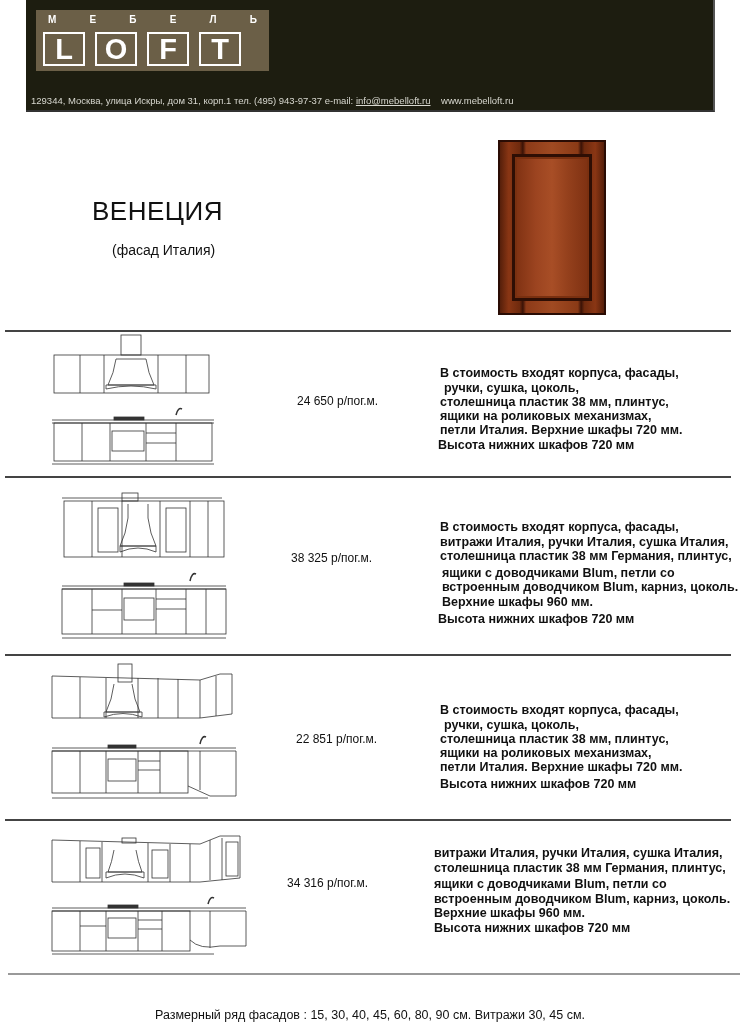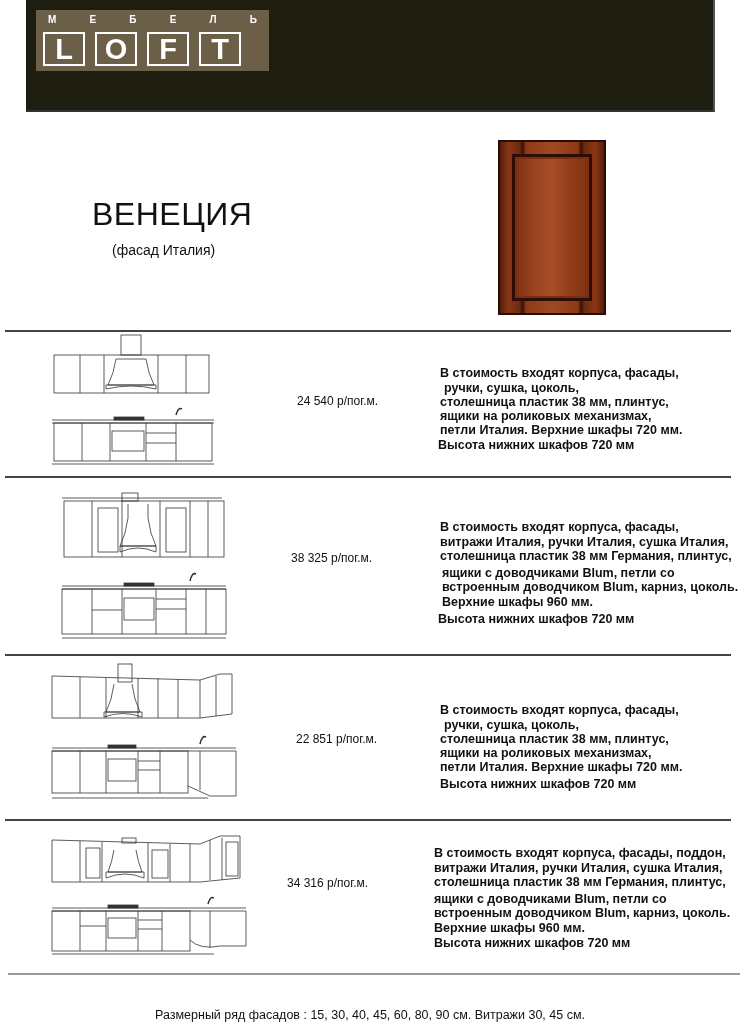--- a/index.html
+++ b/index.html
@@ -8,21 +8,21 @@
   .banner { position:absolute; left:26px; top:0; width:689px; height:112px;
             background:#1d1d10; border-right:2px solid #555; border-bottom:2px solid #333; box-sizing:border-box; }
   .logo { position:absolute; left:10px; top:10px; width:233px; height:61px; background:#6b5f47; }
   .logo-top { position:absolute; left:0; top:4px; width:233px; display:flex; justify-content:space-between;
               padding:0 12px; box-sizing:border-box; color:#fff; font-weight:bold; font-size:10px; letter-spacing:0; }
   .logo-letters { position:absolute; left:7px; top:22px; display:flex; gap:10px; }
   .logo-letter { width:42px; height:34px; border:2px solid #fff; box-sizing:border-box; color:#fff;
                  font-weight:bold; font-size:29px; line-height:30px; text-align:center; }
   .banner-contact { position:absolute; left:5px; top:95px; color:#d8d8d0; font-size:9.5px; white-space:nowrap; }
   .banner-contact .email { text-decoration:underline; }
-  .title { position:absolute; left:92px; top:196px; font-size:32px; letter-spacing:0.5px; }
+  .title { position:absolute; left:92px; top:196px; font-size:26px; letter-spacing:0.5px; }
   .subtitle { position:absolute; left:112px; top:242px; font-size:14px; }
   .door { position:absolute; left:498px; top:140px; width:108px; height:175px;
           background:linear-gradient(90deg,#4a1a08,#8a3614 10%,#6e2a0e 20%,#3a1206 23%,#8c3a18 26%,#a04a22 50%,#8a3a16 74%,#3a1206 77%,#6e2a0e 80%,#8a3614 90%,#4a1a08);
           box-shadow:inset 0 0 0 2px #2a0c04; }
   .door-panel { position:absolute; left:14px; top:14px; right:14px; bottom:14px;
                 background:linear-gradient(90deg,#7a2e10,#9c4420 30%,#a84e26 50%,#94401c 70%,#7a2e10);
                 box-shadow:inset 0 0 0 3px #2e0e04, inset 0 0 0 5px #7a3010; }
   .divider { position:absolute; height:2px; background:#444; }
   .row-price { position:absolute; font-size:12px; white-space:nowrap; }
   .row-desc { position:absolute; font-size:12.5px; line-height:14.6px; white-space:nowrap; }
@@ -42,20 +42,23 @@
       <span>Е</span>
       <span>Л</span>
       <span>Ь</span>
     </div>
     <div class="logo-letters">
       <div class="logo-letter">L</div>
       <div class="logo-letter">O</div>
       <div class="logo-letter">F</div>
       <div class="logo-letter">T</div>
     </div>
+  </div>
+  <div class="banner-contact">
+    <span>129344, Москва, улица Искры, дом 31, корп.1 тел. (495) 943-97-37 e-mail: </span><span class="email">info@mebelloft.ru</span><span>&nbsp;&nbsp;&nbsp;&nbsp;</span><span>www.mebelloft.ru</span>
   </div>
 </div>
 
 <div class="title">ВЕНЕЦИЯ</div>
 <div class="subtitle">(фасад Италия)</div>
 
 <div class="door">
   <div class="door-panel"></div>
 </div>
 
@@ -81,21 +84,21 @@
     <line x1="62" y1="90" x2="62" y2="128"></line>
   <rect x="64" y="98" width="32" height="20"></rect>
   <line x1="98" y1="90" x2="98" y2="128"></line>
     <line x1="128" y1="90" x2="128" y2="128"></line>
   <line x1="98" y1="100" x2="128" y2="100"></line>
     <line x1="98" y1="110" x2="128" y2="110"></line>
   <rect x="66" y="84" width="30" height="3" fill="#333"></rect>
   <path d="M128 82 Q130 74 134 76" stroke-width="1.5"></path>
   <line x1="4" y1="131" x2="166" y2="131"></line>
 </svg>
-<div class="row-price" style="left:297px;top:394px;">24 540 р/пог.м.</div>
+<div class="row-price" style="left:297px;top:394px;">24 650 р/пог.м.</div>
 <div class="row-desc" style="left:440px;top:366px;">
   <div>В стоимость входят корпуса, фасады,</div>
   <div style="padding-left:4px;"> ручки, сушка, цоколь,</div>
   <div>столешница пластик 38 мм, плинтус,</div>
   <div style="margin-top:-1px;">ящики на роликовых механизмах,</div>
   <div>петли Италия. Верхние шкафы 720 мм.</div>
   <div style="margin-left:-2px;">Высота нижних шкафов 720 мм</div>
 </div>
 
 <svg class="kitchen" style="left:50px;top:486px;" width="180" height="155" viewBox="0 0 180 155" fill="none" stroke="#333" stroke-width="0.8">
@@ -203,21 +206,20 @@
   <line x1="88" y1="92" x2="112" y2="92"></line>
     <line x1="88" y1="101" x2="112" y2="101"></line>
   <path d="M140 83 L196 83 L196 118 L170 118 Q150 122 140 112"></path>
   <line x1="160" y1="83" x2="160" y2="120"></line>
   <rect x="58" y="77" width="30" height="3" fill="#333"></rect>
   <path d="M158 76 Q160 68 164 70" stroke-width="1.5"></path>
   <line x1="2" y1="126" x2="164" y2="126"></line>
 </svg>
 <div class="row-price" style="left:287px;top:876px;">34 316 р/пог.м.</div>
 <div class="row-desc" style="left:434px;top:846px;">
-  <div>В стоимость входят корпуса, фасады, поддон,</div>
   <div>витражи Италия, ручки Италия, сушка Италия,</div>
   <div>столешница пластик 38 мм Германия, плинтус,</div>
   <div style="margin-top:2px;"> ящики с доводчиками Blum, петли со</div>
   <div> встроенным доводчиком Blum, карниз, цоколь.</div>
   <div> Верхние шкафы 960 мм.</div>
   <div>  Высота нижних шкафов 720 мм</div>
 </div>
 
 <div class="footer-note">Размерный ряд фасадов : 15, 30, 40, 45, 60, 80, 90 см. Витражи 30, 45 см.</div>
 

